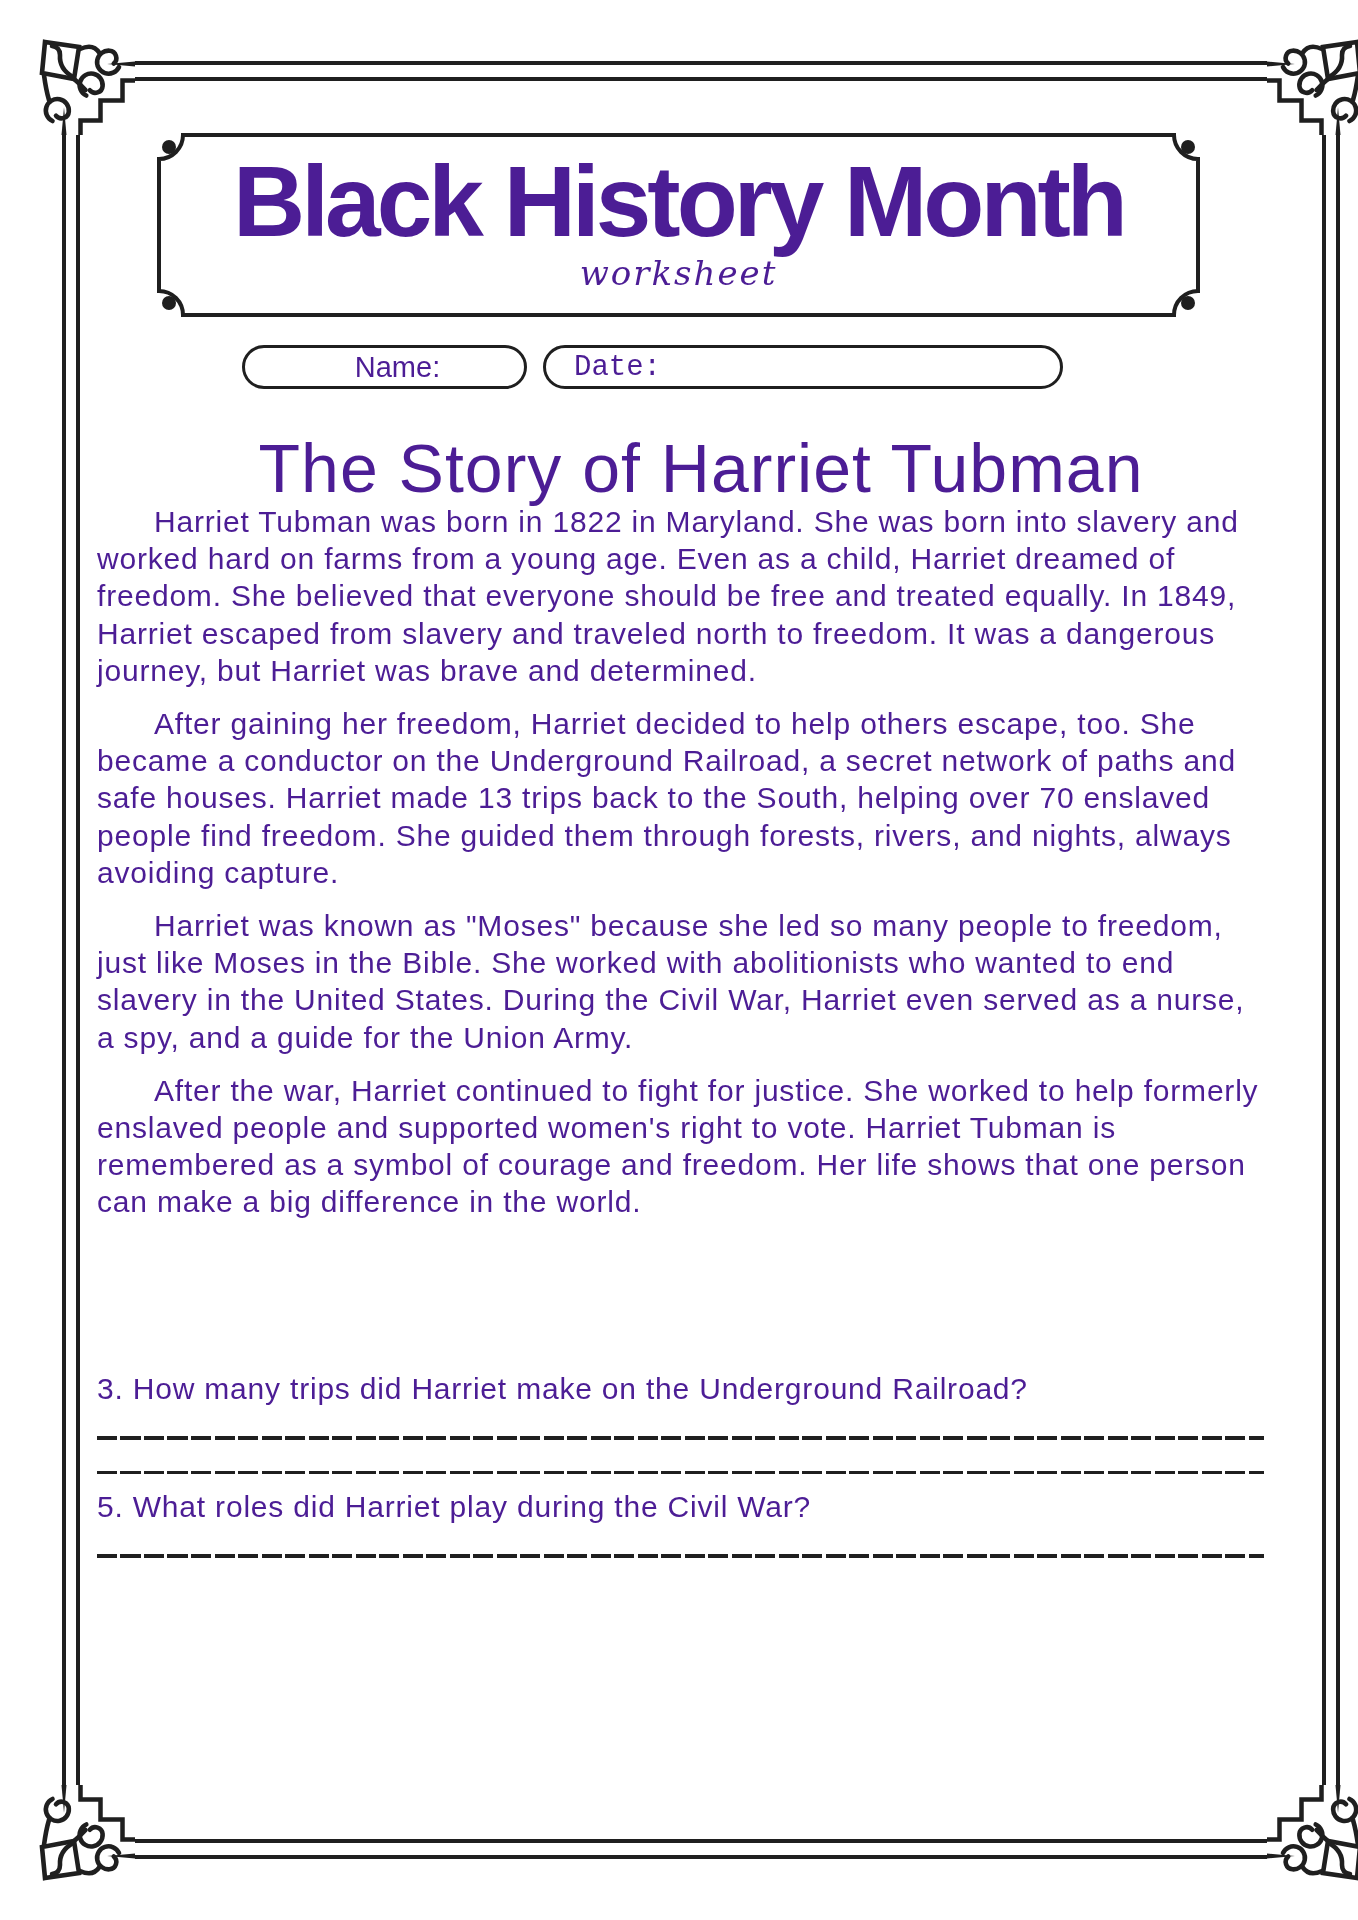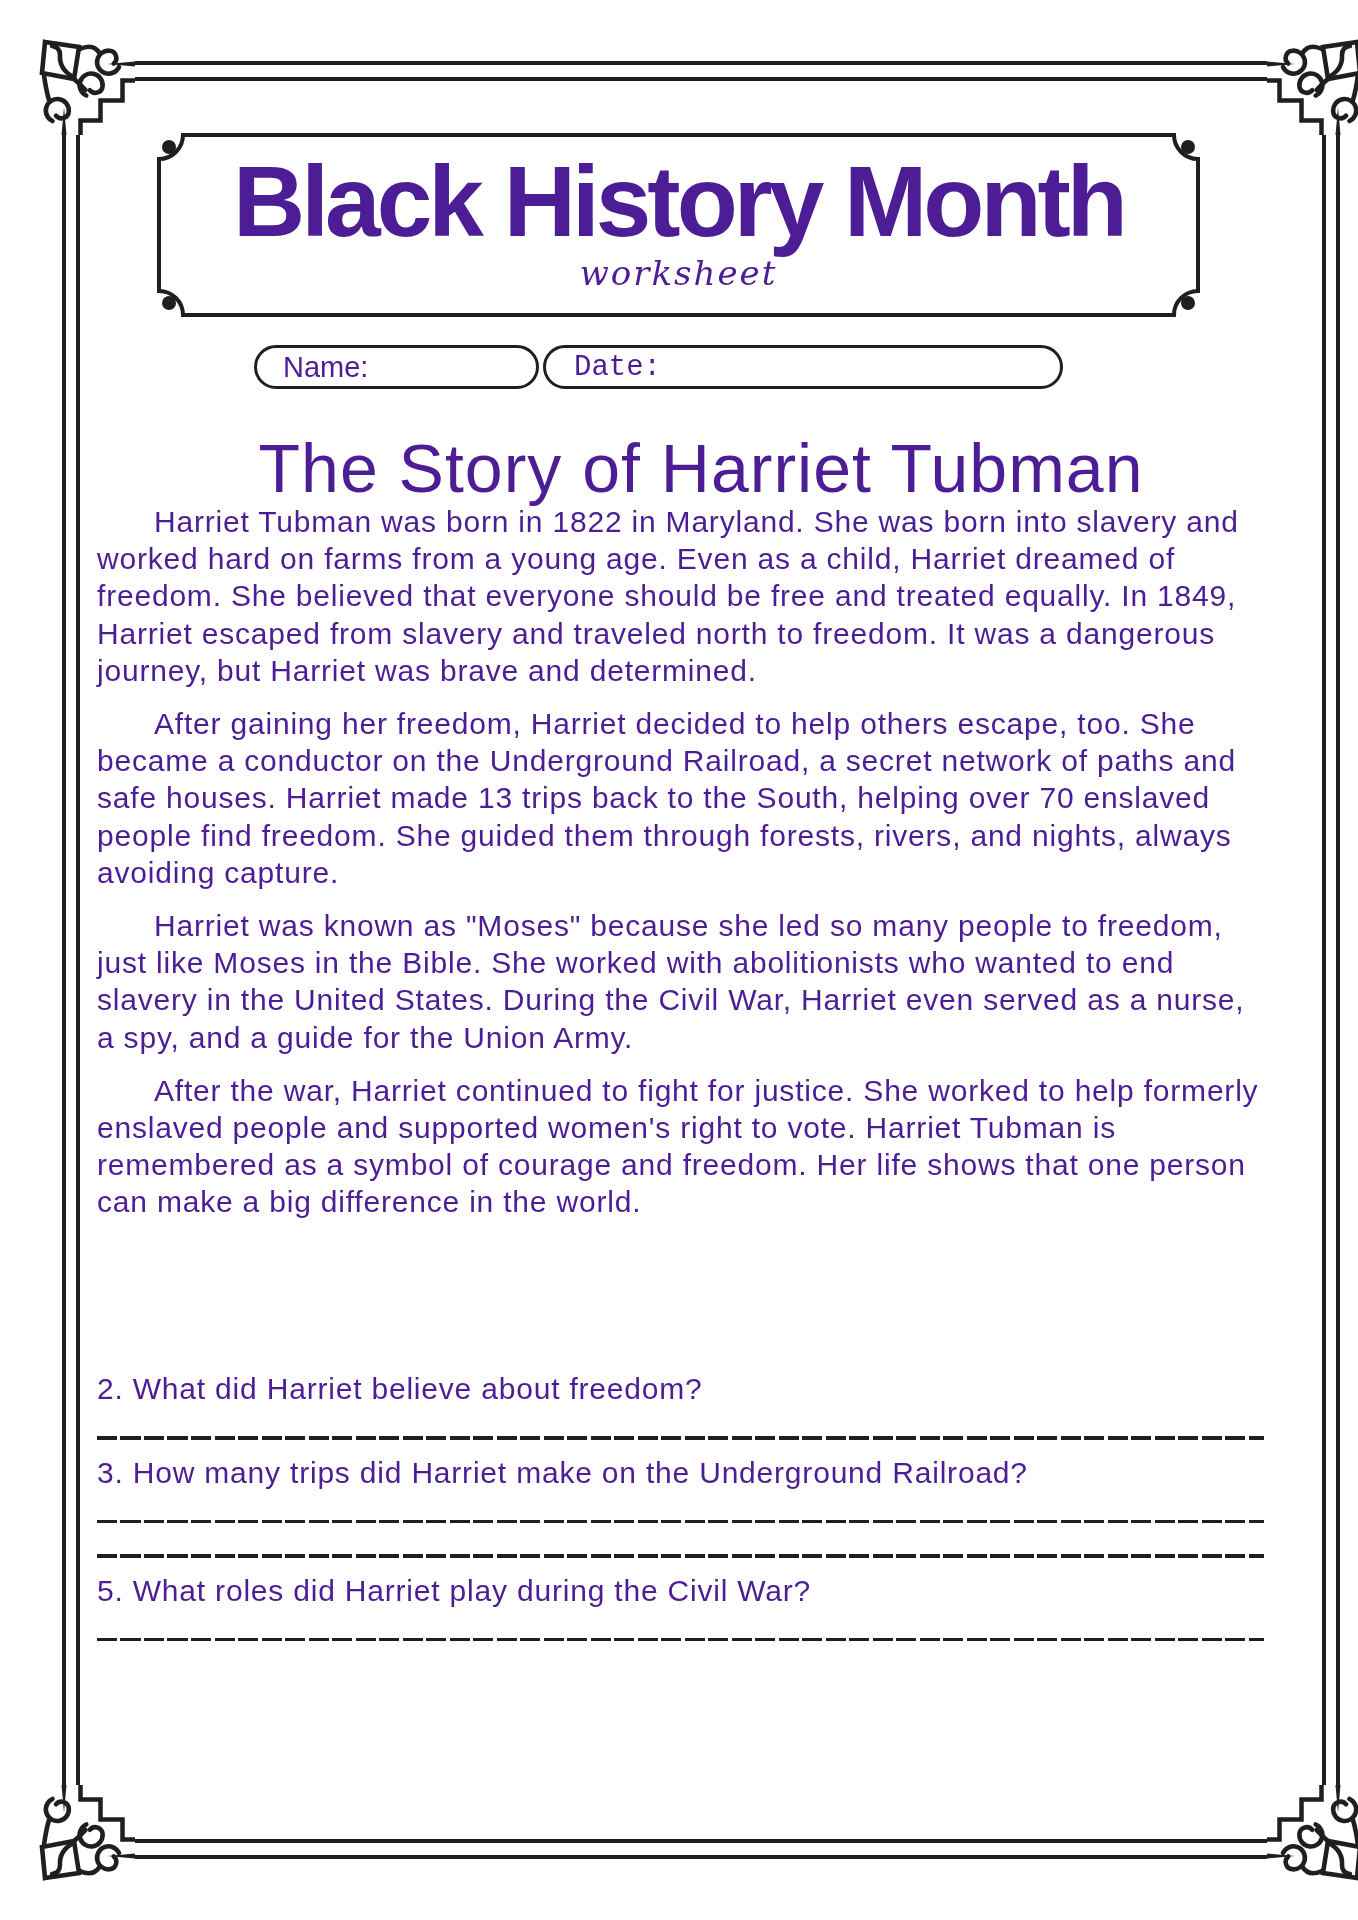--- a/index.html
+++ b/index.html
@@ -31,21 +31,21 @@
   .banner-title{
     font-size:100px;line-height:100px;font-weight:700;letter-spacing:-4px;
     white-space:nowrap;}
   .banner-subtitle{
     font-family:"DejaVu Serif",serif;font-style:italic;
     font-size:34px;line-height:40px;letter-spacing:2px;margin-top:2px;}
   
   .pill{position:absolute;top:345px;height:44px;border:3px solid #1f1f1f;
     border-radius:24px;display:flex;align-items:center;box-sizing:border-box;
     background:#fff;z-index:4;}
-  .pill-name{left:254px;width:285px;padding-left:26px;}
+  .pill-name{left:242px;width:285px;padding-left:26px;justify-content:center;}
   .pill-date{left:543px;width:520px;padding-left:28px;font-family:Liberation Mono, monospace;}
   .pill-label{font-size:29px;font-weight:400;}
   
   .story-title{position:absolute;left:0;right:0;top:432px;text-align:center;
     font-size:68px;line-height:72px;font-weight:400;letter-spacing:1px;z-index:2;}
   .story-body{position:absolute;left:97px;width:1168px;top:503px;z-index:2;}
   .story-body p{
     margin:0 0 16px 0;
     font-size:30px;line-height:37.2px;letter-spacing:0.8px;
     text-indent:57px;}
@@ -155,24 +155,20 @@
   <div class="story-title">The Story of Harriet Tubman</div>
   <div class="story-body">
     <p>Harriet Tubman was born in 1822 in Maryland. She was born into slavery and worked hard on farms from a young age. Even as a child, Harriet dreamed of freedom. She believed that everyone should be free and treated equally. In 1849, Harriet escaped from slavery and traveled north to freedom. It was a dangerous journey, but Harriet was brave and determined.</p>
     <p>After gaining her freedom, Harriet decided to help others escape, too. She became a conductor on the Underground Railroad, a secret network of paths and safe houses. Harriet made 13 trips back to the South, helping over 70 enslaved people find freedom. She guided them through forests, rivers, and nights, always avoiding capture.</p>
     <p>Harriet was known as "Moses" because she led so many people to freedom, just like Moses in the Bible. She worked with abolitionists who wanted to end slavery in the United States. During the Civil War, Harriet even served as a nurse, a spy, and a guide for the Union Army.</p>
     <p>After the war, Harriet continued to fight for justice. She worked to help formerly enslaved people and supported women's right to vote. Harriet Tubman is remembered as a symbol of courage and freedom. Her life shows that one person can make a big difference in the world.</p>
   </div>
 
   <div class="questions">
     <div class="q-block">
-      <div class="q-text">2. What did Harriet believe about freedom?</div>
-      <div class="answer-line"></div>
-    </div>
-    <div class="q-block">
       <div class="q-text">3. How many trips did Harriet make on the Underground Railroad?</div>
       <div class="answer-line"></div>
     </div>
     <div class="q-block">
       <div class="answer-line"></div>
     </div>
     <div class="q-block">
       <div class="q-text">5. What roles did Harriet play during the Civil War?</div>
       <div class="answer-line"></div>
     </div>

